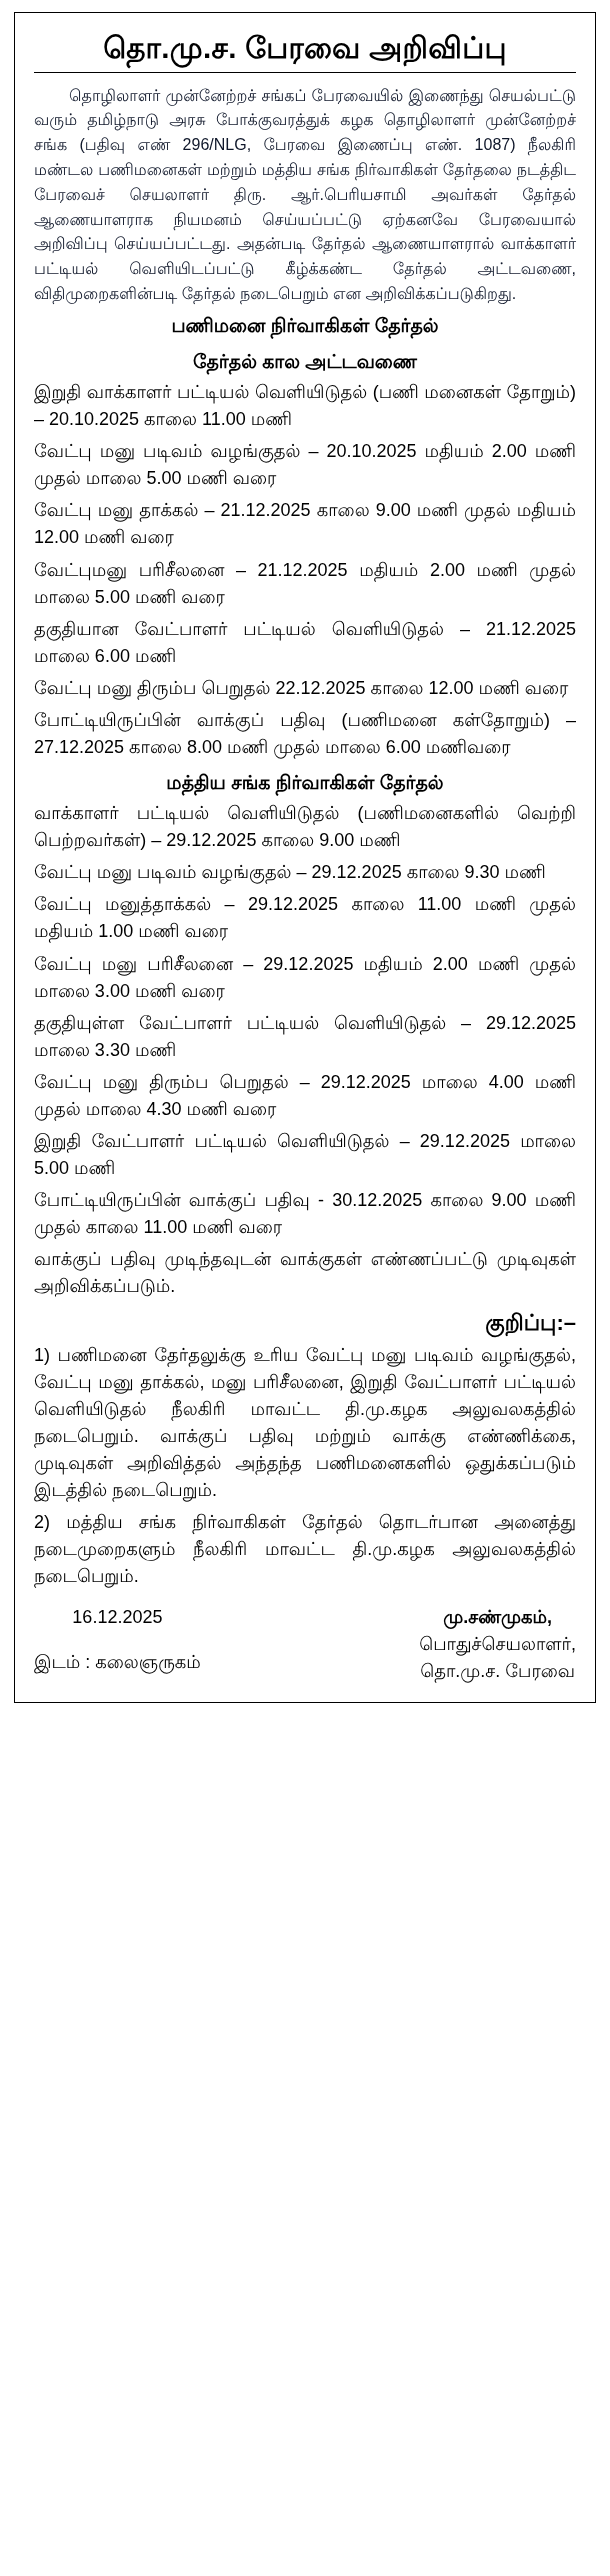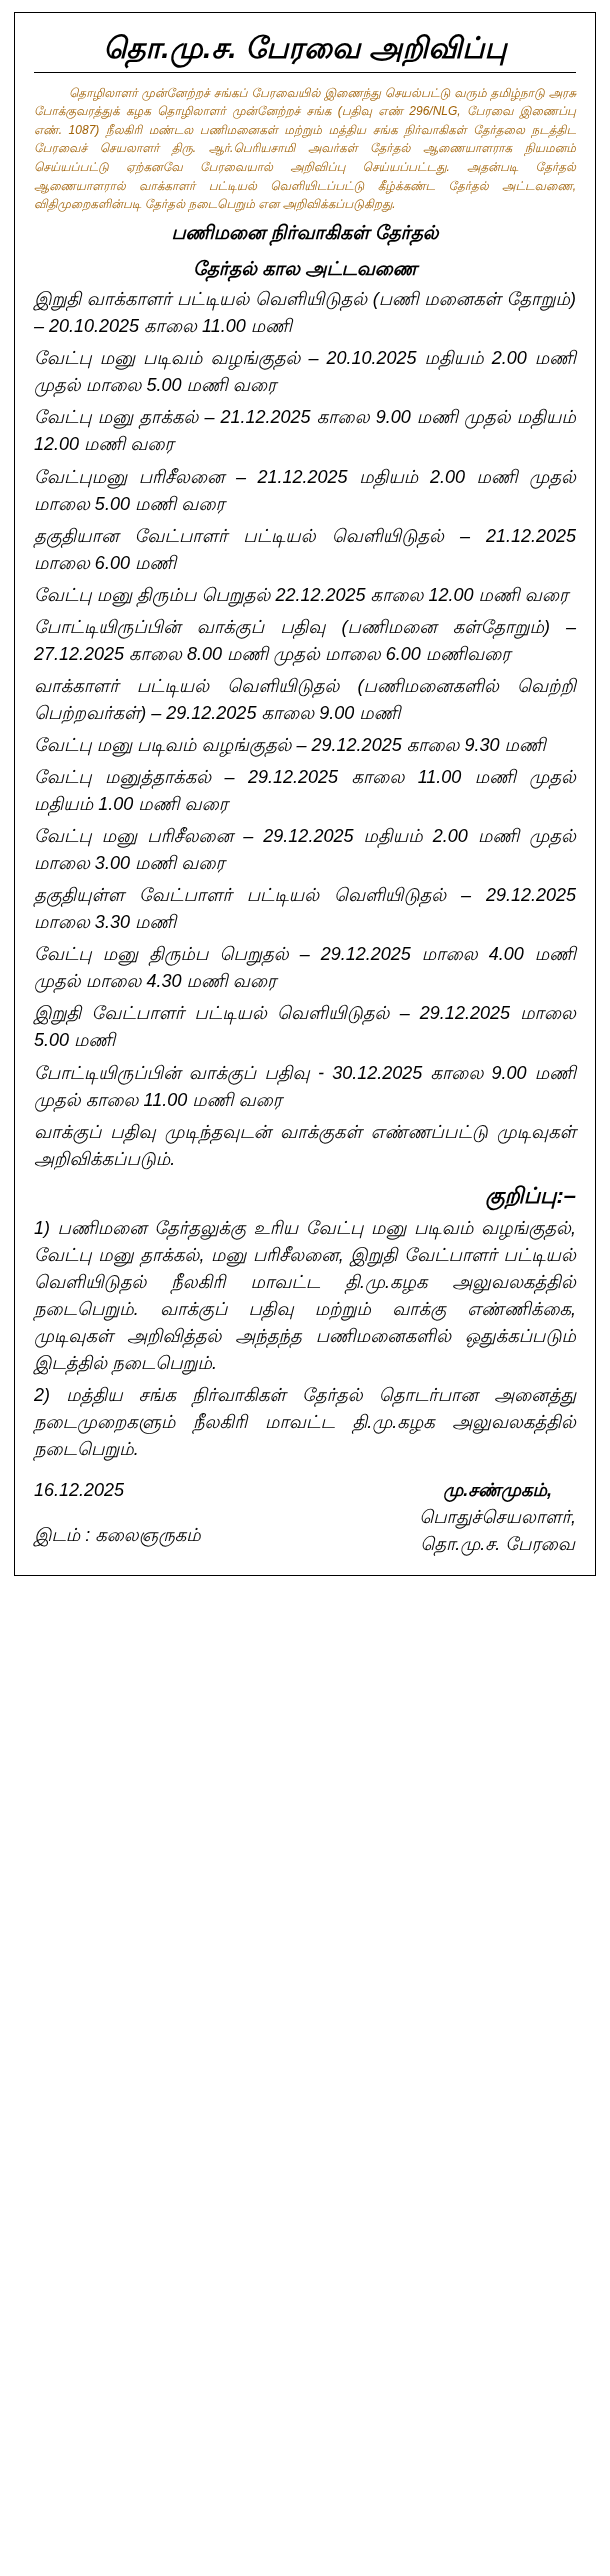--- a/index.html
+++ b/index.html
@@ -15,43 +15,42 @@
     width: 610px;
     box-sizing: border-box;
     padding: 11.6px 14px 11.6px 14px;
     background: #ffffff;
   }
   .sheet {
     border: 1.9px solid #000000;
     box-sizing: border-box;
     padding: 16.7px 19px 16.7px 19px;
     background: #ffffff;
-    font-style: italic;
   }
   .title {
     text-align: center;
     font-weight: bold;
     font-size: 29.6px;
     line-height: 1.15;
     letter-spacing: 0.3px;
     margin: 1.3px 0 7.7px 0;
     color: #000000;
   }
   .rule {
     border: 0;
     border-top: 1.3px solid #000000;
     margin: 6.4px 0 10.3px 0;
   }
   p.body-text {
     margin: 0 0 6.4px 0;
-    font-size: 12px;
+    font-size: 16px;
     line-height: 1.55;
     text-align: justify;
     text-justify: inter-word;
-    color: #a16207;
+    color: #0f172a;
   }
   p.body-text.indent {
     text-indent: 35px;
   }
   .section-head {
     text-align: center;
     font-weight: bold;
     font-size: 19px;
     line-height: 1.4;
     margin: 9px 0 3.9px 0;
@@ -84,21 +83,21 @@
   .footer {
     margin-top: 14px;
     display: flex;
     justify-content: space-between;
     align-items: flex-start;
     font-size: 18px;
     line-height: 1.5;
     color: #000000;
   }
   .footer-left {
-    text-align: left;
+    text-align: center;
   }
   .footer-right {
     text-align: center;
     font-weight: bold;
   }
   .footer-right .sub {
     font-weight: normal;
   }
   .footer-date {
     margin-bottom: 18px;
@@ -123,20 +122,21 @@
     <div>
       <p class="entry">இறுதி வாக்காளர் பட்டியல் வெளியிடுதல் (பணி மனைகள் தோறும்) – 20.10.2025 காலை 11.00 மணி</p>
       <p class="entry">வேட்பு மனு படிவம் வழங்குதல் – 20.10.2025 மதியம் 2.00 மணி முதல் மாலை 5.00 மணி வரை</p>
       <p class="entry">வேட்பு மனு தாக்கல் – 21.12.2025 காலை 9.00 மணி முதல் மதியம் 12.00 மணி வரை</p>
       <p class="entry">வேட்புமனு பரிசீலனை – 21.12.2025 மதியம் 2.00 மணி முதல் மாலை 5.00 மணி வரை</p>
       <p class="entry">தகுதியான வேட்பாளர் பட்டியல் வெளியிடுதல் – 21.12.2025 மாலை 6.00 மணி</p>
       <p class="entry">வேட்பு மனு திரும்ப பெறுதல் 22.12.2025 காலை 12.00 மணி வரை</p>
       <p class="entry">போட்டியிருப்பின் வாக்குப் பதிவு (பணிமனை கள்தோறும்) – 27.12.2025 காலை 8.00 மணி முதல் மாலை 6.00 மணிவரை</p>
     </div>
 
+    <div class="section-head">மத்திய சங்க நிர்வாகிகள் தேர்தல்</div>
 
     <div>
       <p class="entry">வாக்காளர் பட்டியல் வெளியிடுதல் (பணிமனைகளில் வெற்றி பெற்றவர்கள்) – 29.12.2025 காலை 9.00 மணி</p>
       <p class="entry">வேட்பு மனு படிவம் வழங்குதல் – 29.12.2025 காலை 9.30 மணி</p>
       <p class="entry">வேட்பு மனுத்தாக்கல் – 29.12.2025 காலை 11.00 மணி முதல் மதியம் 1.00 மணி வரை</p>
       <p class="entry">வேட்பு மனு பரிசீலனை – 29.12.2025 மதியம் 2.00 மணி முதல் மாலை 3.00 மணி வரை</p>
       <p class="entry">தகுதியுள்ள வேட்பாளர் பட்டியல் வெளியிடுதல் – 29.12.2025 மாலை 3.30 மணி</p>
       <p class="entry">வேட்பு மனு திரும்ப பெறுதல் – 29.12.2025 மாலை 4.00 மணி முதல் மாலை 4.30 மணி வரை</p>
       <p class="entry">இறுதி வேட்பாளர் பட்டியல் வெளியிடுதல் – 29.12.2025 மாலை 5.00 மணி</p>
       <p class="entry">போட்டியிருப்பின் வாக்குப் பதிவு - 30.12.2025 காலை 9.00 மணி முதல் காலை 11.00 மணி வரை</p>

